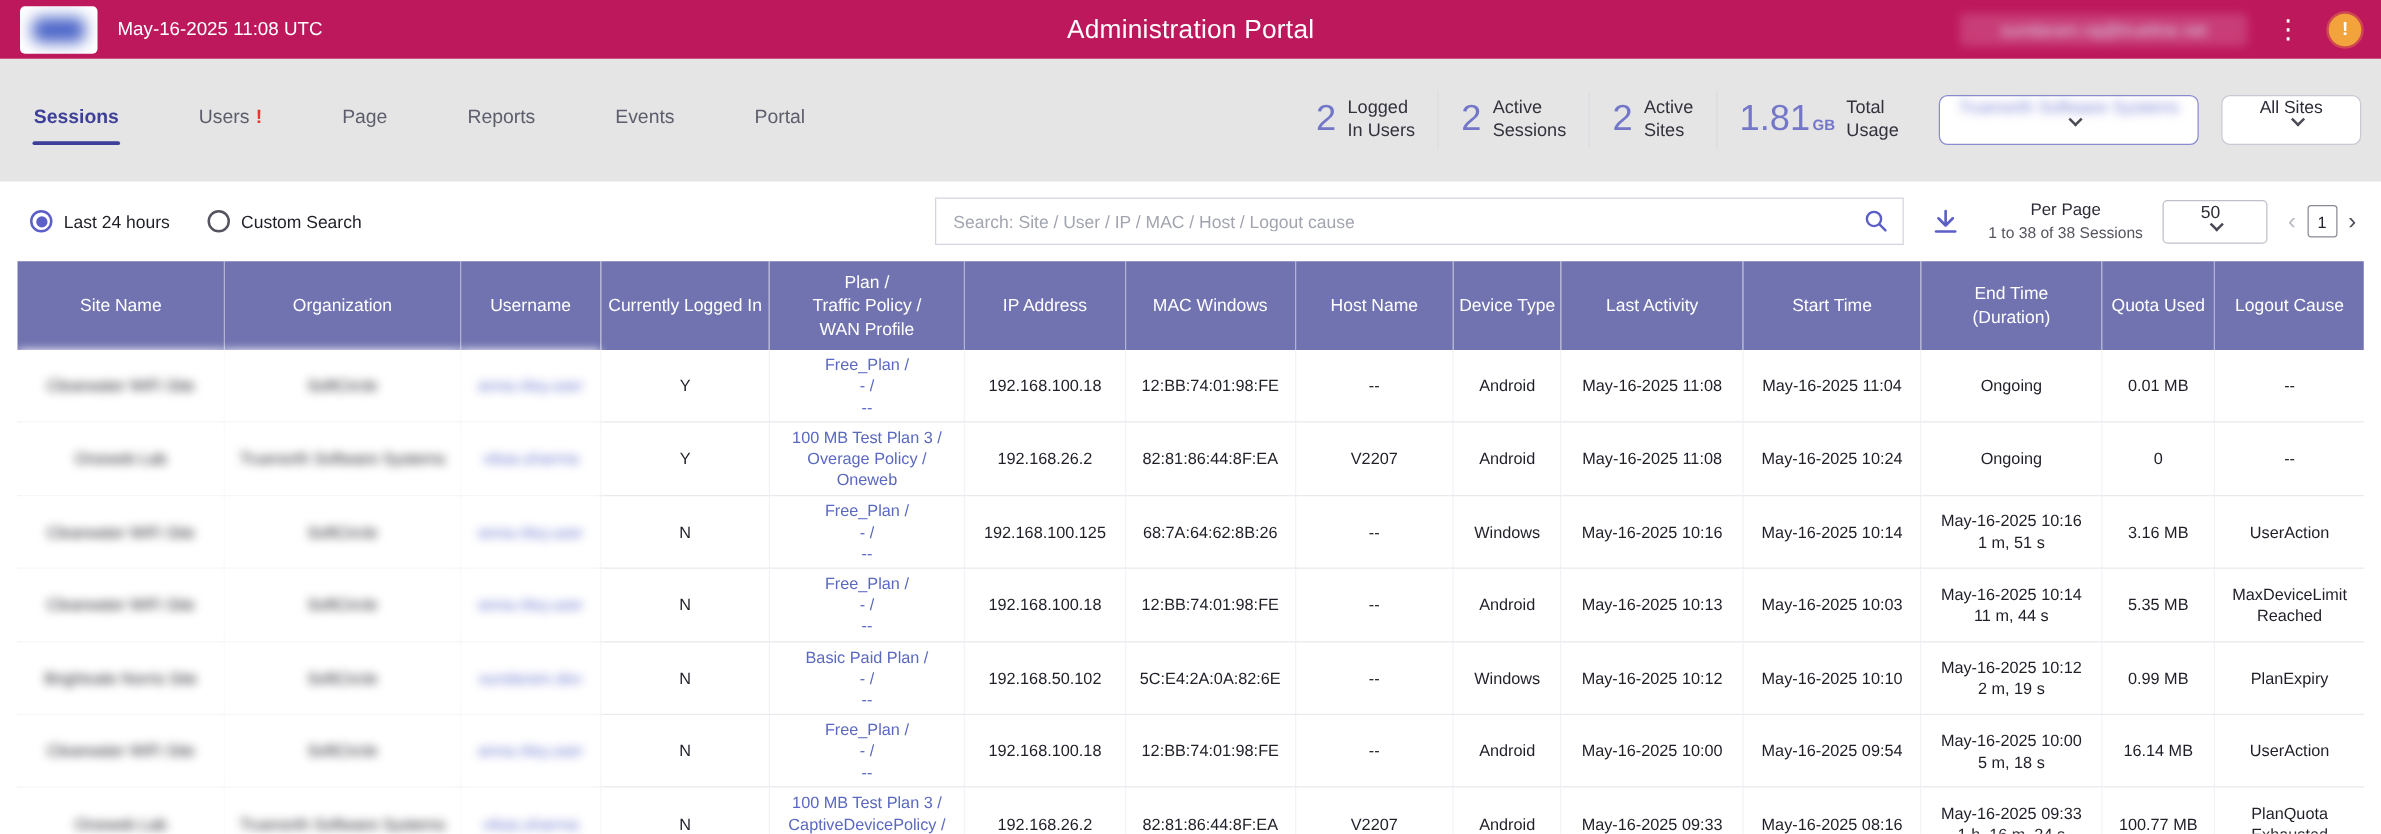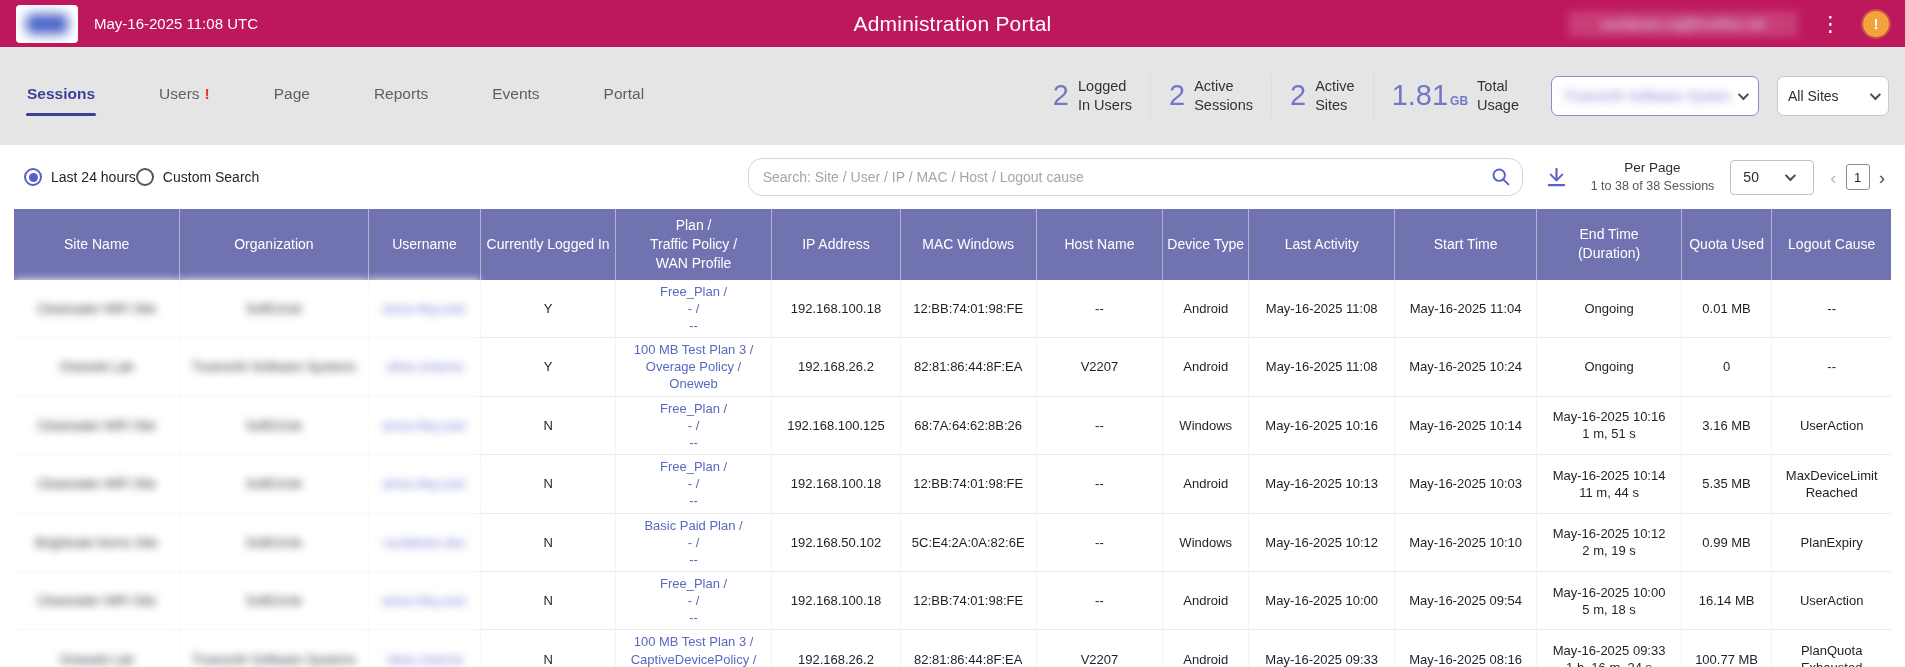--- a/index.html
+++ b/index.html
@@ -33,42 +33,42 @@
     height: 3px; background: #3d3f99; border-radius: 2px; }
   .tab-alert { color: #e5392f; font-weight: 700; margin-left: 5px; }
 
   .right-cluster { margin-left: auto; display: flex; align-items: center; gap: 18px; }
   .stat { display: flex; align-items: center; gap: 9px; }
   .stat-value { font-size: 29px; color: #7477c8; font-weight: 500; }
   .stat-unit { font-size: 12px; color: #7477c8; font-weight: 700; margin-left: 2px; }
   .stat-label { font-size: 14.5px; color: #32323c; line-height: 1.3; white-space: pre-line; }
   .vdiv { width: 1px; height: 46px; background: #dcdce2; }
 
-  .select { display: flex; align-items: center; justify-content: space-between;
-    cursor: pointer; background: #fff; }
+  .select { display: flex; align-items: center; justify-content: flex-start;
+    cursor: pointer; background: #fff; flex-direction: column; }
   .org-select { width: 208px; height: 40px; border: 1.5px solid #8a8cd0; border-radius: 7px;
     padding: 0 12px; margin-left: 14px; }
   .org-select .sel-text { font-size: 14px; color: #7f84d6; filter: blur(4px); white-space: nowrap; overflow: hidden; }
   .sites-select { width: 112px; height: 40px; border: 1px solid #c9c9d4; border-radius: 7px;
     padding: 0 10px; }
   .sites-select .sel-text { font-size: 14px; color: #2c2c36; }
   .chev { width: 8px; height: 8px; border-right: 2px solid #4a4a55; border-bottom: 2px solid #4a4a55;
     transform: rotate(45deg) translateY(-2px); flex: 0 0 auto; margin-left: 8px; }
 
   
   .controls { display: flex; align-items: center; padding: 13px 20px 13px 24px; gap: 16px; }
-  .radios { display: flex; align-items: center; }
+  .radios { display: flex; align-items: center; gap: 30px; }
   .radio { display: flex; align-items: center; gap: 9px; font-size: 14px; color: #1f1f28; cursor: pointer; }
   .rb { width: 18px; height: 18px; border-radius: 50%; border: 2px solid #5b5fc7;
     display: inline-flex; align-items: center; justify-content: center; flex: 0 0 auto; }
   .rb.selected::after { content: ""; width: 9px; height: 9px; border-radius: 50%; background: #5b5fc7; }
   .rb.unselected { border-color: #54545e; }
 
   .searchbox { position: relative; margin-left: auto; width: 775px; height: 38px; }
-  .searchbox input { width: 100%; height: 100%; border: 1px solid #d4d4de; border-radius: 14px;
+  .searchbox input { width: 100%; height: 100%; border: 1px solid #d4d4de; border-radius: 0;
     padding: 0 42px 0 14px; font-size: 14px; color: #23232d; outline: none;
     font-family: "Liberation Sans", "DejaVu Sans", sans-serif; }
   .searchbox input::placeholder { color: #a2a5af; }
   .search-icon { position: absolute; right: 12px; top: 8px; cursor: pointer; }
 
   .dl-btn { width: 36px; height: 36px; display: flex; align-items: center; justify-content: center;
     cursor: pointer; border-radius: 4px; }
   .perpage { text-align: center; line-height: 1.35; }
   .pp-top { font-size: 13.5px; color: #2c2c36; }
   .pp-sub { font-size: 12.5px; color: #55555f; white-space: nowrap; }

